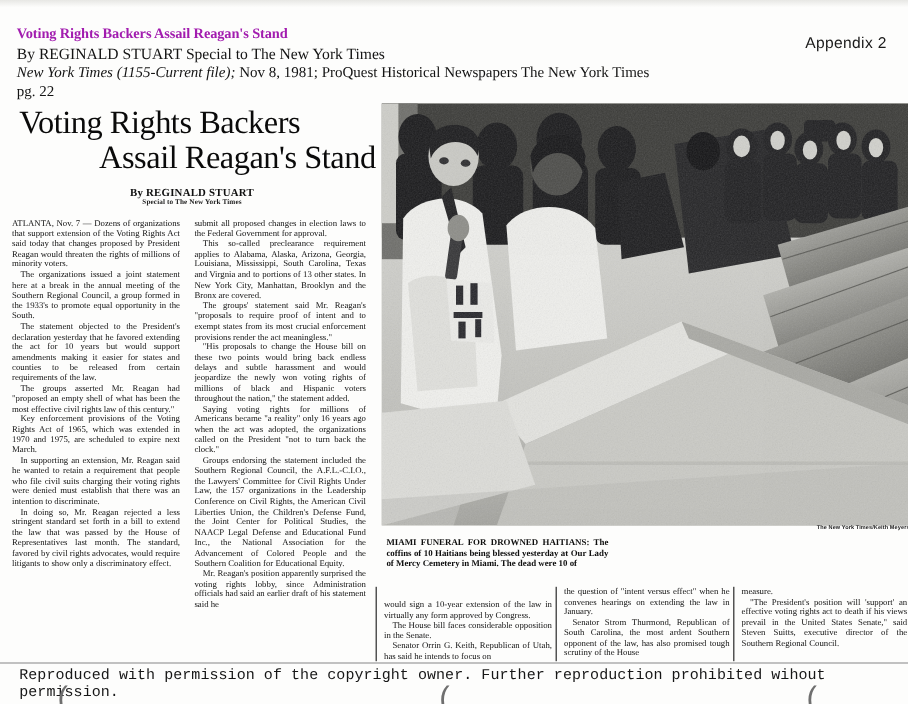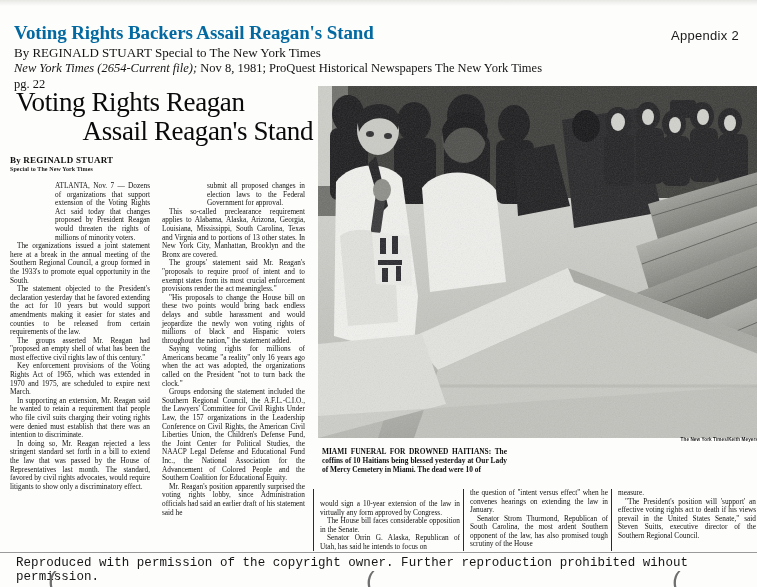--- a/index.html
+++ b/index.html
@@ -22,24 +22,24 @@
   
   .pq-header {
     position: absolute;
     left: 14px;
     top: 22px;
     width: 600px;
   }
   .pq-title {
     font-family: "Liberation Serif", serif;
     font-weight: bold;
-    font-size: 19px;
+    font-size: 12px;
     line-height: 1.15;
     letter-spacing: -0.1px;
-    color: #0369a1;
+    color: #a21caf;
   }
   .pq-byline {
     font-family: "Liberation Serif", serif;
     font-size: 13px;
     line-height: 1.2;
     margin-top: 1px;
     color: #141414;
   }
   .pq-source {
     font-size: 12.5px;
@@ -79,20 +79,21 @@
     letter-spacing: -0.4px;
   }
   .headline .l1 { display: block; text-align: left; padding-left: 6px; }
   .headline .l2 { display: block; text-align: right; padding-right: 2px; }
 
   .art-byline {
     position: absolute;
     left: 10px;
     top: 155px;
     width: 300px;
+    text-align: center;
   }
   .art-byline .by {
     font-family: "Liberation Serif", serif;
     font-weight: bold;
     font-size: 9px;
     letter-spacing: 0.2px;
     color: #101010;
   }
   .art-byline .special {
     font-family: "Liberation Serif", serif;
@@ -111,21 +112,21 @@
     line-height: 8.6px;
     text-align: justify;
     color: #111;
     -webkit-hyphens: none;
     hyphens: none;
   }
   .col p {
     margin: 0;
     text-indent: 7px;
   }
-  .col p.noindent { text-indent: 0; margin-left: 45px; }
+  .col p.noindent { text-indent: 0; }
 
   #col1 { left: 10px;  top: 182px; width: 140px; }
   #col2 { left: 162px; top: 182px; width: 143px; }
 
   .rule-v {
     position: absolute;
     background: #2a2a2a;
     width: 1px;
   }
 
@@ -220,29 +221,29 @@
 <body>
 
 <div id="page">
 
   <div class="scan-edge-top"></div>
 
   <div class="pq-header">
     <div class="pq-title">Voting Rights Backers Assail Reagan's Stand</div>
     <div class="pq-byline">By REGINALD STUART Special to The New York Times</div>
     <div class="pq-source">
-      <span class="ital">New York Times  (2654-Current file);</span><span> Nov 8, 1981; ProQuest Historical Newspapers The New York Times</span>
+      <span class="ital">New York Times  (1155-Current file);</span><span> Nov 8, 1981; ProQuest Historical Newspapers The New York Times</span>
     </div>
     <div class="pq-page">pg. 22</div>
   </div>
 
   <div class="appendix">Appendix 2</div>
 
   <div class="headline">
-    <span class="l1">Voting Rights Reagan</span>
+    <span class="l1">Voting Rights Backers</span>
     <span class="l2">Assail Reagan's Stand</span>
   </div>
 
   <div class="art-byline">
     <div class="by">By REGINALD STUART</div>
     <div class="special">Special to The New York Times</div>
   </div>
 
   <div class="col" id="col1">
       <p class="noindent">ATLANTA, Nov. 7 — Dozens of organizations that support extension of the Voting Rights Act said today that changes proposed by President Reagan would threaten the rights of millions of minority voters.</p>
@@ -411,21 +412,21 @@
 
   <div class="caption" id="cap-left">MIAMI FUNERAL FOR DROWNED HAITIANS: The coffins of 10 Haitians being blessed yesterday at Our Lady of Mercy Cemetery in Miami. The dead were 10 of</div>
 
   <div class="rule-v" style="left:313px; top:489px; height:62px;"></div>
   <div class="rule-v" style="left:463px; top:489px; height:62px;"></div>
   <div class="rule-v" style="left:611px; top:489px; height:62px;"></div>
 
   <div class="botcol" id="bot1">
       <p class="noindent">would sign a 10-year extension of the law in virtually any form approved by Congress.</p>
       <p>The House bill faces considerable opposition in the Senate.</p>
-      <p>Senator Orrin G. Alaska, Republican of Utah, has said he intends to focus on</p>
+      <p>Senator Orrin G. Keith, Republican of Utah, has said he intends to focus on</p>
     </div>
   <div class="botcol" id="bot2">
       <p class="noindent">the question of "intent versus effect" when he convenes hearings on extending the law in January.</p>
       <p>Senator Strom Thurmond, Republican of South Carolina, the most ardent Southern opponent of the law, has also promised tough scrutiny of the House</p>
     </div>
   <div class="botcol" id="bot3">
       <p class="noindent">measure.</p>
       <p>"The President's position will 'support' an effective voting rights act to death if his views prevail in the United States Senate," said Steven Suitts, executive director of the Southern Regional Council.</p>
     </div>
 

